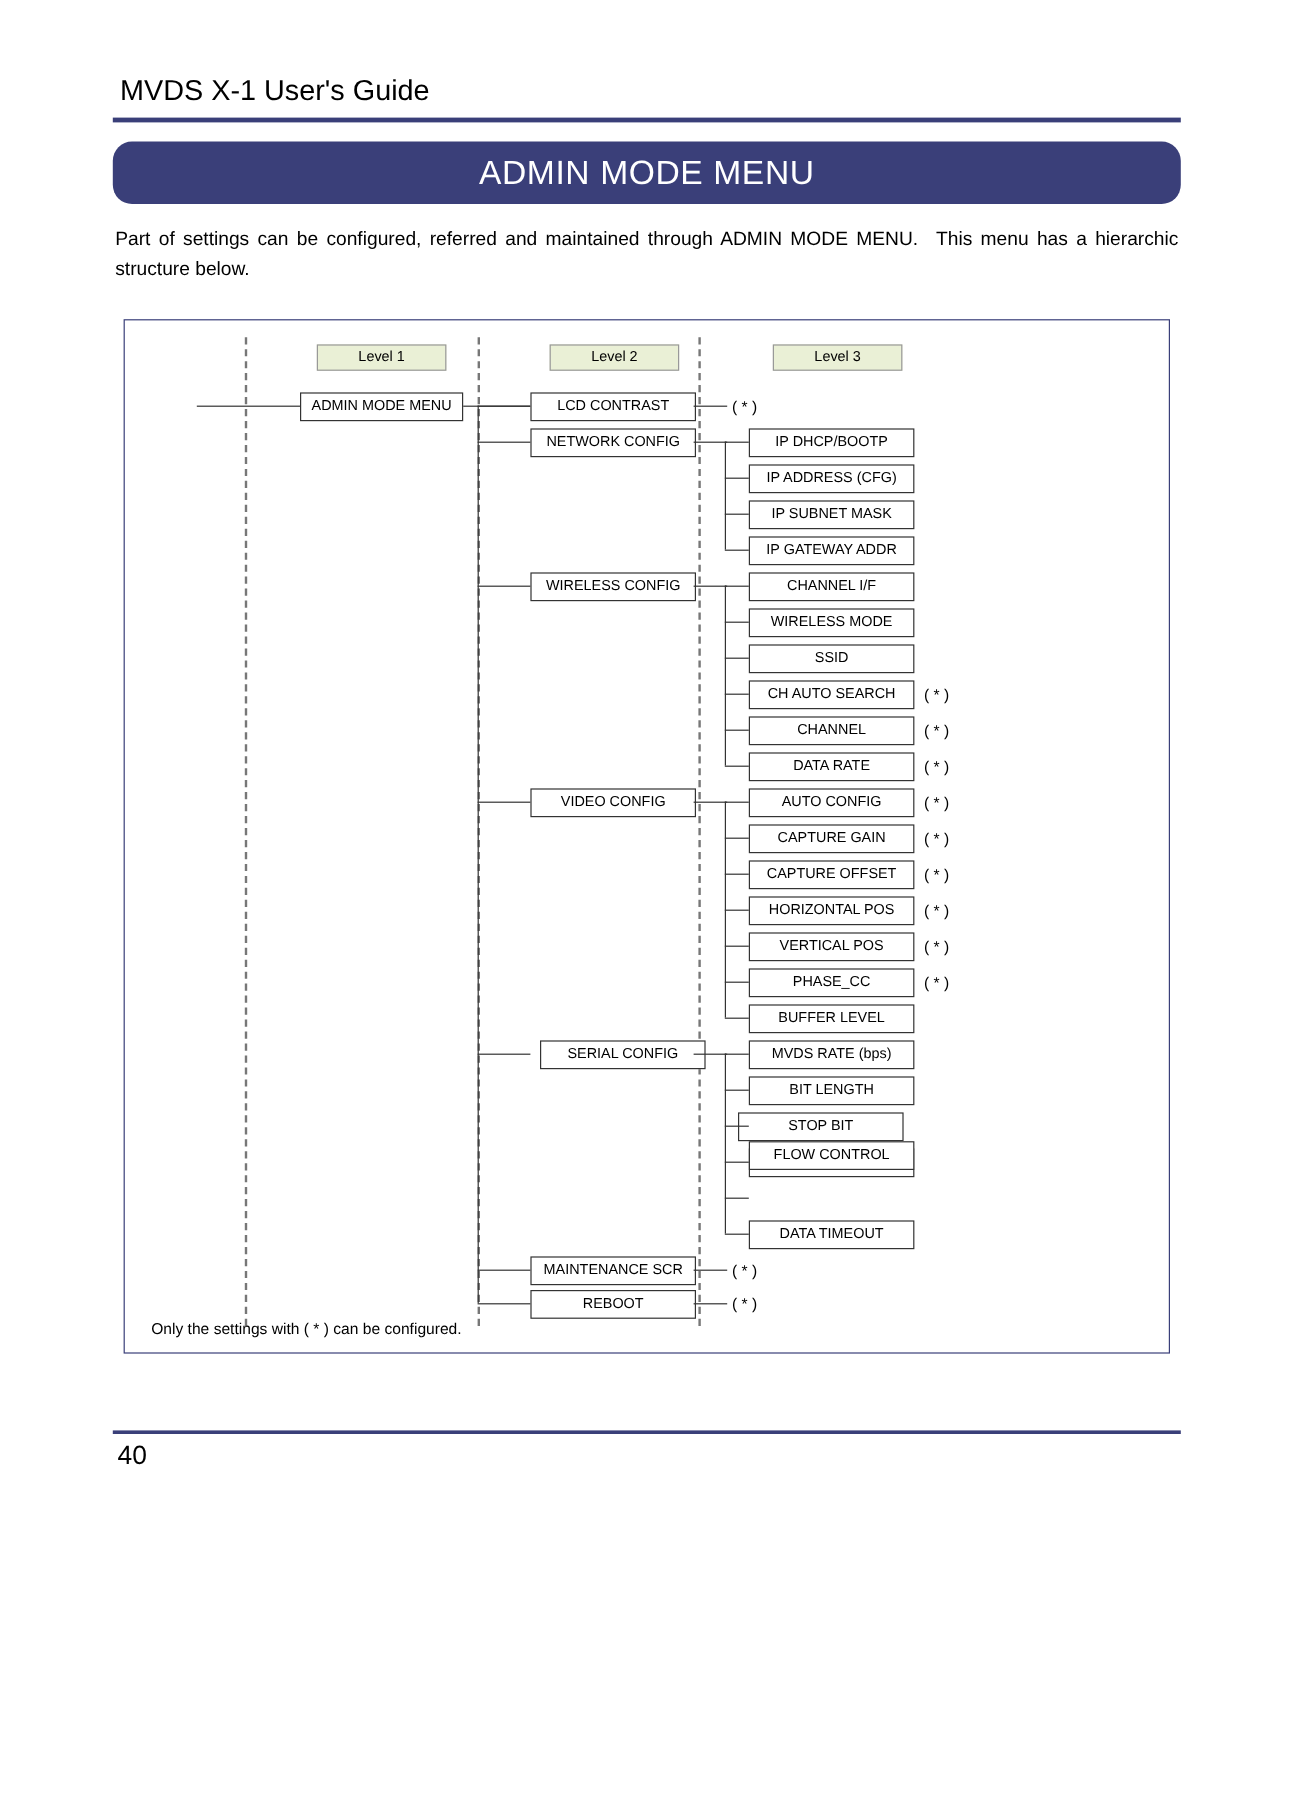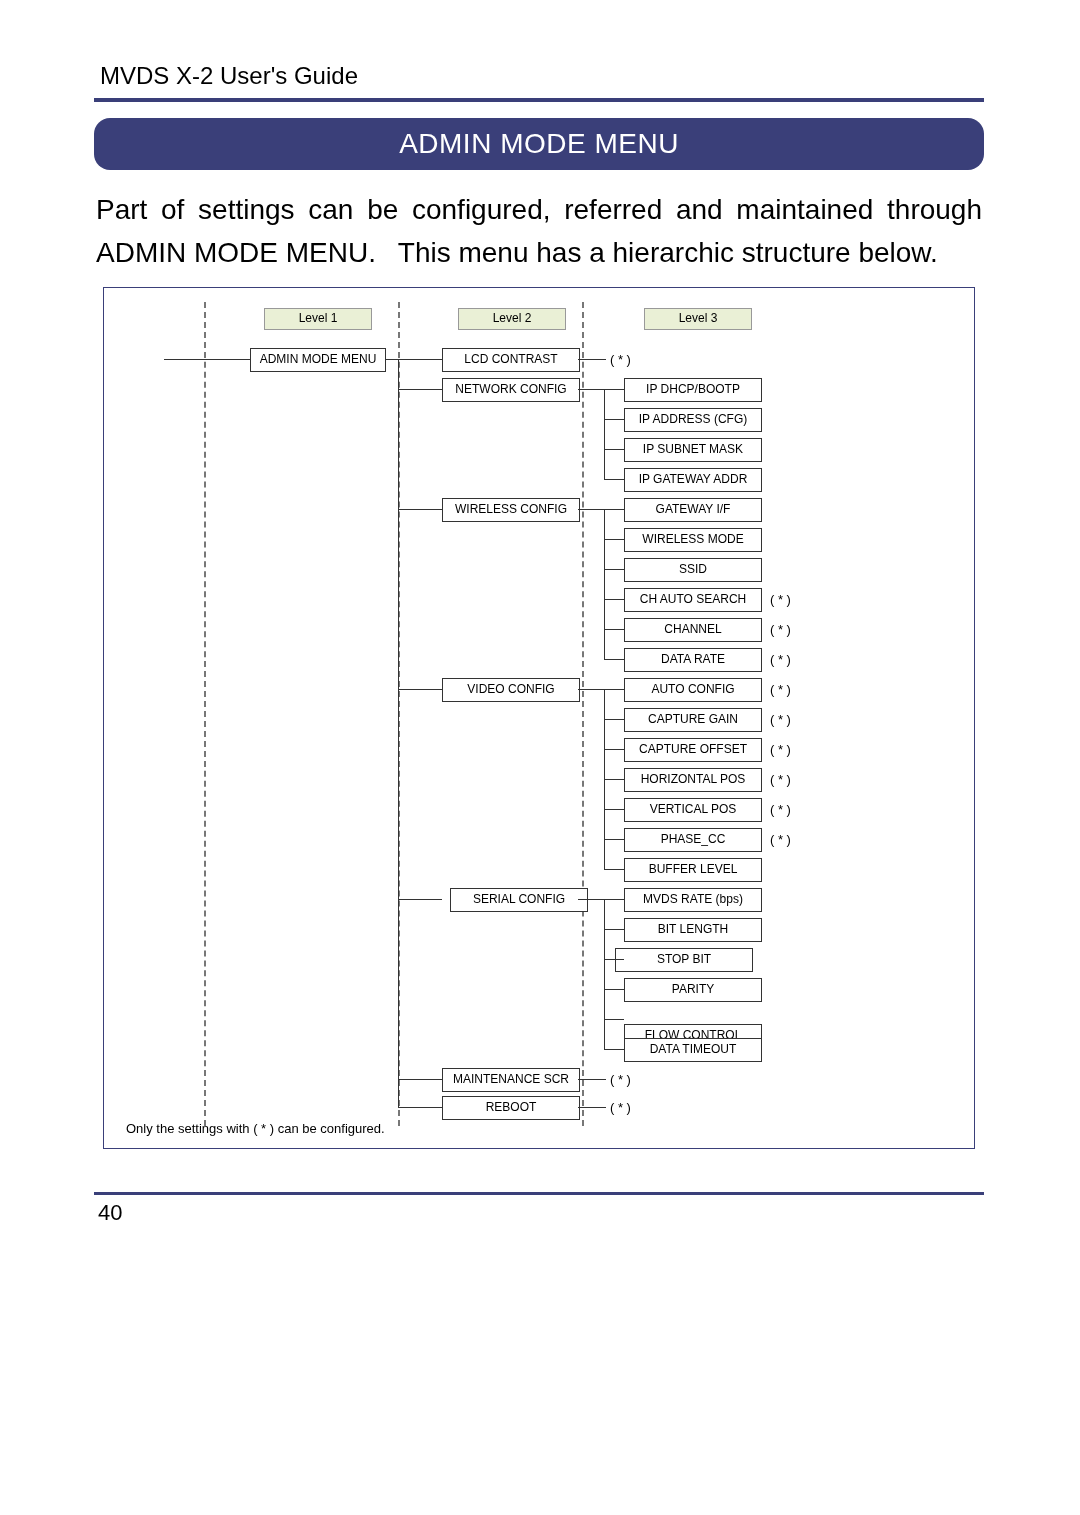--- a/index.html
+++ b/index.html
@@ -1,21 +1,21 @@
 <!DOCTYPE html>
 <html><head>
 <meta charset="utf-8">
 <style>
   html,body{margin:0;padding:0;background:#fff}
   body{width:1080px;height:1515px;position:relative;font-family:"Segoe UI","Myriad Pro","Helvetica Neue",Arial,sans-serif;color:#000}
   .page{position:absolute;left:94px;top:62px;width:890px}
   .running-head{font-size:24px;padding:0 0 8px 6px}
   .hrule{height:4px;background:#3a3f79;margin-bottom:16px}
   .title-pill{background:#3a3f79;color:#fff;border-radius:16px;text-align:center;padding:10px 0;margin:12px 0 18px;font-size:28px;letter-spacing:.5px}
-  .intro{font-size:28px;line-height:1.55;padding:0 2px;margin-bottom:12px;text-align:justify}
+  .intro{font-size:16px;line-height:1.55;padding:0 2px;margin-bottom:28px;text-align:justify}
   .diagram{position:relative;width:870px;height:860px;border:1.5px solid #3a3f79;margin:0 auto 1px;font-size:13px}
 
   
   .colhdr{position:absolute;top:20px;width:106px;height:20px;line-height:19px;text-align:center;background:#eaf0d6;border:1px solid #999;font-size:12px}
   .dash{position:absolute;top:14px;width:0;border-left:2px dashed #777;height:824px}
 
   
   .nd{position:absolute;width:136px;height:22px;line-height:21px;text-align:center;border:1px solid #333;background:#fff;font-size:12px;white-space:nowrap;overflow:hidden}
   .suf{position:absolute;font-size:13px}
 
@@ -27,21 +27,21 @@
 
   .page-num{position:absolute;left:98px;top:1200px;font-size:22px}
   .botrule{position:absolute;left:94px;top:1192px;width:890px;height:3px;background:#3a3f79}
 
   
 </style>
 </head>
 <body>
 
 <div class="page">
-  <div class="running-head">MVDS X-2 User's Guide</div>
+  <div class="running-head">MVDS X-1 User's Guide</div>
   <div class="hrule"></div>
 
   <div class="title-pill">ADMIN MODE MENU</div>
   <div class="intro">Part of settings can be configured, referred and maintained through ADMIN MODE MENU.  This menu has a hierarchic structure below.</div>
 
   <div class="diagram">
 
     <div class="dash" style="left:100px"></div>
     <div class="dash" style="left:294px"></div>
     <div class="dash" style="left:478px"></div>
@@ -93,21 +93,21 @@
     <div class="nd" style="left:520px;top:90px">IP DHCP/BOOTP</div>
     <div class="nd" style="left:520px;top:120px">IP ADDRESS (CFG)</div>
     <div class="nd" style="left:520px;top:150px">IP SUBNET MASK</div>
     <div class="nd" style="left:520px;top:180px">IP GATEWAY ADDR</div>
     <div class="vl" style="left:500px;top:101px;height:90px"></div>
     <div class="hl" style="left:500px;top:101px;width:20px"></div>
     <div class="hl" style="left:500px;top:131px;width:20px"></div>
     <div class="hl" style="left:500px;top:161px;width:20px"></div>
     <div class="hl" style="left:500px;top:191px;width:20px"></div>
 
-    <div class="nd" style="left:520px;top:210px">GATEWAY I/F</div>
+    <div class="nd" style="left:520px;top:210px">CHANNEL I/F</div>
     <div class="nd" style="left:520px;top:240px">WIRELESS MODE</div>
     <div class="nd" style="left:520px;top:270px">SSID</div>
     <div class="nd" style="left:520px;top:300px">CH AUTO SEARCH</div>
     <div class="nd" style="left:520px;top:330px">CHANNEL</div>
     <div class="nd" style="left:520px;top:360px">DATA RATE</div>
     <div class="vl" style="left:500px;top:221px;height:150px"></div>
     <div class="hl" style="left:500px;top:221px;width:20px"></div>
     <div class="hl" style="left:500px;top:251px;width:20px"></div>
     <div class="hl" style="left:500px;top:281px;width:20px"></div>
     <div class="hl" style="left:500px;top:311px;width:20px"></div>
@@ -136,21 +136,21 @@
     <div class="suf" style="left:666px;top:424px">( * )</div>
     <div class="suf" style="left:666px;top:454px">( * )</div>
     <div class="suf" style="left:666px;top:484px">( * )</div>
     <div class="suf" style="left:666px;top:514px">( * )</div>
     <div class="suf" style="left:666px;top:544px">( * )</div>
 
     <div class="nd" style="left:520px;top:600px">MVDS RATE (bps)</div>
     <div class="nd" style="left:520px;top:630px">BIT LENGTH</div>
     <div class="nd" style="left:511px;top:660px">STOP BIT</div>
     <div class="nd" style="left:520px;top:690px">PARITY</div>
-    <div class="nd" style="left:520px;top:736px">FLOW CONTROL</div>
+    <div class="nd" style="left:520px;top:684px">FLOW CONTROL</div>
     <div class="nd" style="left:520px;top:750px">DATA TIMEOUT</div>
     <div class="vl" style="left:500px;top:611px;height:150px"></div>
     <div class="hl" style="left:500px;top:611px;width:20px"></div>
     <div class="hl" style="left:500px;top:641px;width:20px"></div>
     <div class="hl" style="left:500px;top:671px;width:20px"></div>
     <div class="hl" style="left:500px;top:701px;width:20px"></div>
     <div class="hl" style="left:500px;top:731px;width:20px"></div>
     <div class="hl" style="left:500px;top:761px;width:20px"></div>
 
     <div class="footnote">Only the settings with ( * ) can be configured.</div>

